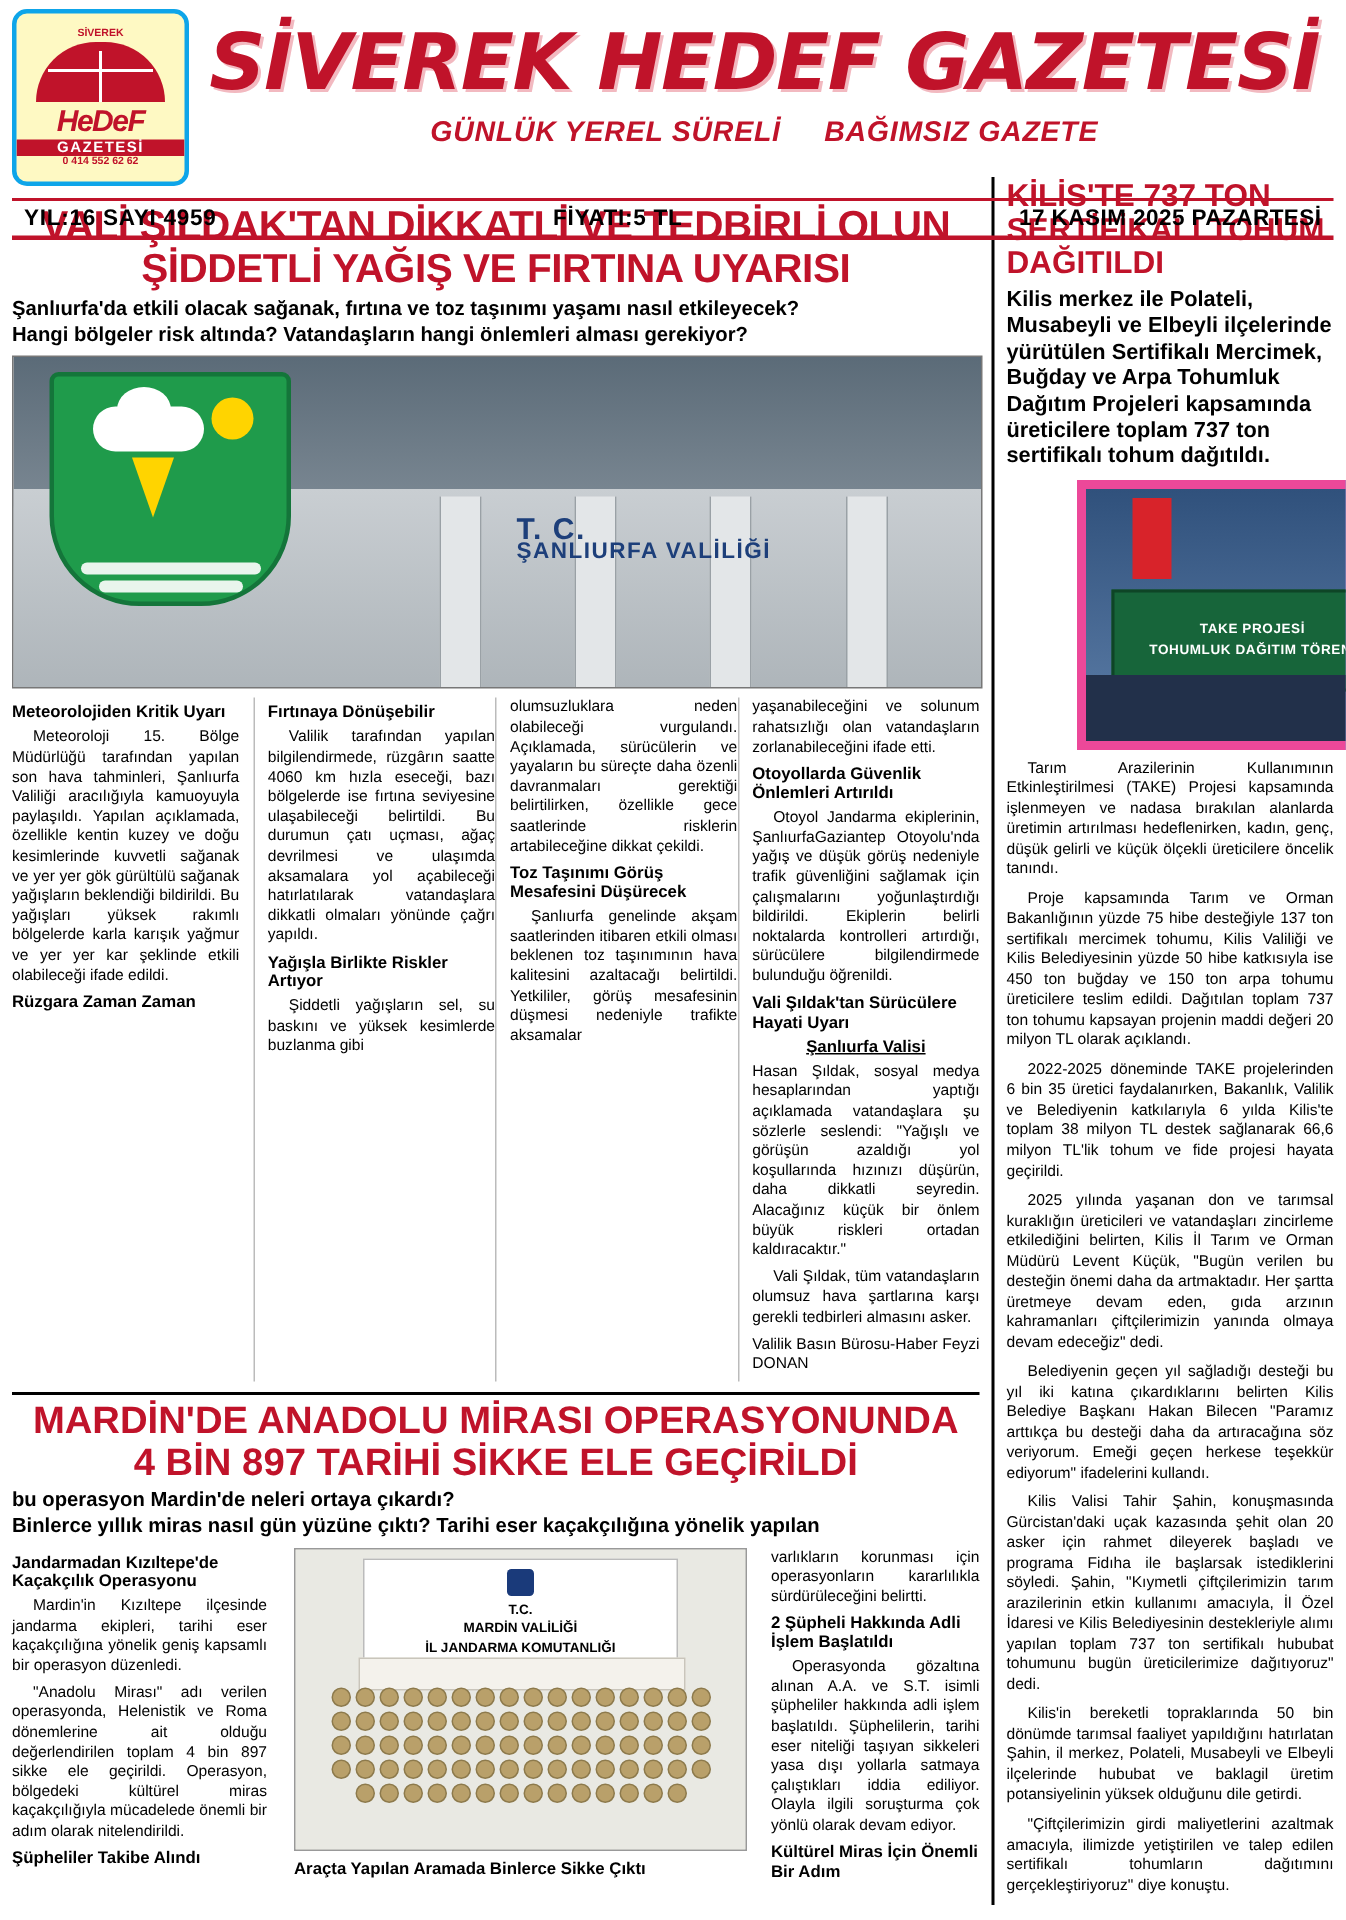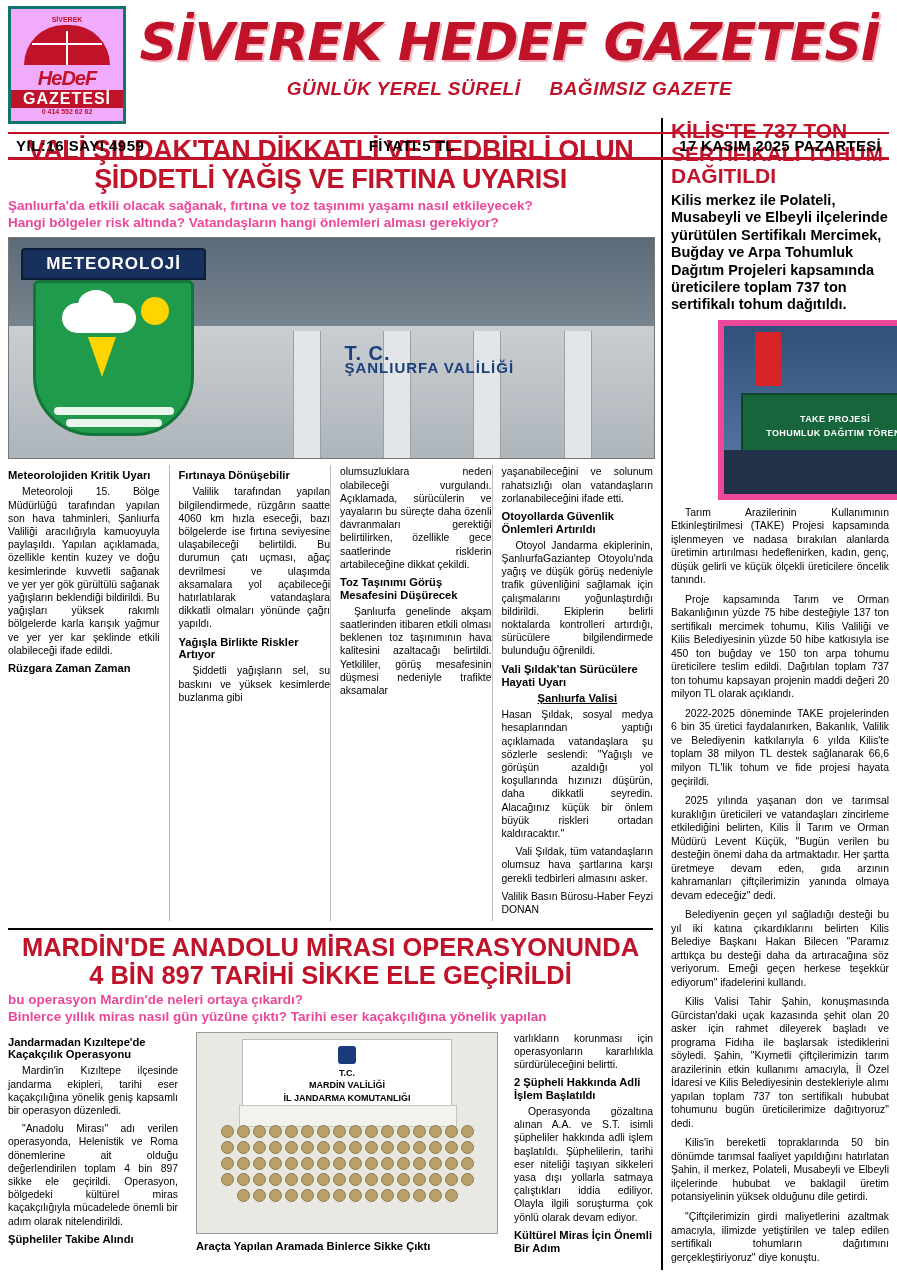--- a/index.html
+++ b/index.html
@@ -9,36 +9,36 @@
     font-family:"Liberation Sans", sans-serif;
     color:#000;
     overflow:hidden;
   }
   .page{position:relative;width:897px;height:1280px;box-sizing:border-box;padding:6px 8px;}
   
   .masthead{position:relative;border-bottom:3px solid #c0132a;padding-bottom:2px;}
   .mast-row{display:flex;align-items:flex-start;}
   .logo{
     width:112px;height:112px;flex:0 0 112px;position:relative;
-    border:3px solid #0f766e;border-radius:0;background:#f0abfc;
+    border:3px solid #0ea5e9;border-radius:10px;background:#fef9c3;
     display:flex;flex-direction:column;align-items:center;justify-content:center;
     overflow:hidden;
   }
   .logo-dome{
     width:86px;height:40px;background:#c0132a;border-radius:43px 43px 0 0;margin-top:2px;position:relative;
   }
   .logo-dome:before{
     content:"";position:absolute;left:50%;top:6px;transform:translateX(-50%);
     width:2px;height:34px;background:#fff;
   }
   .logo-dome:after{
     content:"";position:absolute;left:8px;top:18px;width:70px;height:2px;background:#fff;
   }
   .logo-hedef{font-size:20px;font-weight:bold;font-style:italic;color:#c0132a;letter-spacing:-1px;margin-top:2px;}
-  .logo-gaz{font-size:16px;font-weight:bold;color:#fff;background:#c0132a;width:100%;text-align:center;letter-spacing:1px;}
+  .logo-gaz{font-size:10px;font-weight:bold;color:#fff;background:#c0132a;width:100%;text-align:center;letter-spacing:1px;}
   .logo-phone{font-size:7px;font-weight:bold;color:#c0132a;text-align:center;width:100%;}
   .logo-top{font-size:7px;color:#c0132a;font-weight:bold;}
   .mast-center{flex:1;text-align:center;padding-left:4px;}
   .paper-title{
     font-size:52px;line-height:1;font-weight:bold;font-style:italic;color:#c0132a;
     letter-spacing:-1px;margin:10px 0 2px 0;
     text-shadow:2px 2px 0 #f2b9c0;
     font-family:"DejaVu Sans", sans-serif;
   }
   .sub-line{margin-top:10px;font-size:19px;font-weight:bold;font-style:italic;color:#c0132a;letter-spacing:0.5px;}
@@ -53,21 +53,21 @@
   
   .body-grid{display:flex;gap:8px;margin-top:4px;height:1060px;align-items:center;}
   .left-col{width:645px;flex:0 0 645px;}
   .right-col{flex:1;border-left:2px solid #000;padding-left:8px;}
   
   .headline{
     text-align:center;color:#c0132a;font-weight:bold;font-size:27px;line-height:1.06;
     letter-spacing:-0.3px;margin:6px 0 4px 0;
   }
   .deck{
-    color:#ec4899;font-weight:bold;font-size:13.5px;line-height:1.25;margin:2px 0 6px 0;
+    color:#000000;font-weight:bold;font-size:13.5px;line-height:1.25;margin:2px 0 6px 0;
   }
   .photo{
     width:100%;height:220px;background:#6f7a84;position:relative;overflow:hidden;border:1px solid #777;
   }
   .photo.bld{
     background:linear-gradient(#5b6b78 0%,#7b8893 45%,#93a0a9 46%,#b8c0c6 100%);
   }
   .bld-wall{position:absolute;left:0;top:40%;width:100%;height:60%;
     background:linear-gradient(#c9ced2,#aeb5ba);}
   .bld-col{position:absolute;top:42%;width:26px;height:58%;background:#e3e6e8;border-left:1px solid #9aa1a6;border-right:1px solid #9aa1a6;}
@@ -179,21 +179,20 @@
 
         <div class="photo bld">
           <div class="bld-wall"></div>
           <div class="bld-col" style="left:44%"></div>
           <div class="bld-col" style="left:58%"></div>
           <div class="bld-col" style="left:72%"></div>
           <div class="bld-col" style="left:86%"></div>
           <div class="bld-text">T. C.</div>
           <div class="bld-text2">ŞANLIURFA VALİLİĞİ</div>
           <div class="meteor-badge">
-            <div class="meteor-top">METEOROLOJİ</div>
             <div class="meteor-shield">
               <div class="cloud"></div>
               <div class="sun"></div>
               <div class="bolt"></div>
               <div class="wave"></div>
               <div class="wave2"></div>
             </div>
           </div>
         </div>
 

